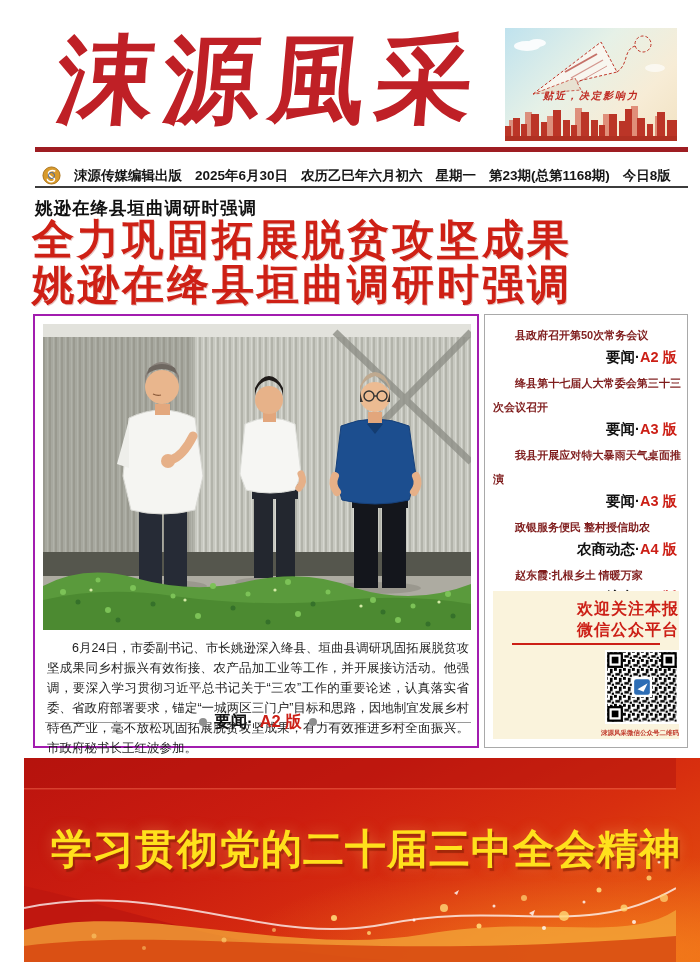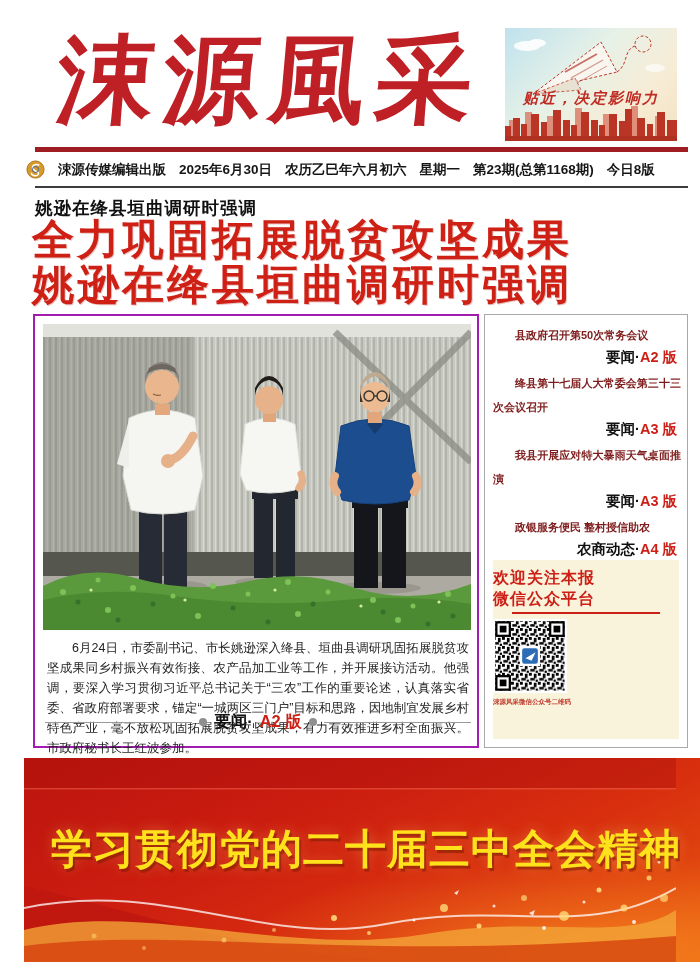--- a/index.html
+++ b/index.html
@@ -17,29 +17,29 @@
     transform:skewX(-5deg); white-space:nowrap;
   }
   .promo{
     left:505px; top:28px; width:172px; height:113px; overflow:hidden;
     background:linear-gradient(135deg,#bfe2ee 0%,#e6f1e7 40%,#f7ecd6 72%,#f2e2c2 100%);
   }
   .promo svg{ position:absolute; left:0; top:0; }
   .promo-slogan{
     position:absolute; left:0; top:61px; width:100%;
     text-align:center; font-family:"DejaVu Serif", serif;
-    font-size:15px; font-weight:bold; font-style:italic;
+    font-size:10px; font-weight:bold; font-style:italic;
     color:#bf2a22; letter-spacing:2px;
   }
 
   
   .rule-thick{ left:35px; top:147px; width:653px; height:5px; background:#9e1d22; }
   .pubinfo{
-    left:26px; top:154px; width:653px; height:31px;
-    display:flex; align-items:center; gap:13px;
+    left:42px; top:154px; width:653px; height:31px;
+    display:flex; align-items:flex-end; gap:13px;
     font-size:13.5px; font-weight:bold; color:#151515; white-space:nowrap;
   }
   .pubinfo .logo{ width:19px; height:19px; flex:0 0 auto; }
   .rule-thin{ left:35px; top:186px; width:653px; height:2px; background:#3c3c3c; }
 
   
   .kicker{ left:35px; top:196px; font-size:17.5px; font-weight:bold; color:#111; letter-spacing:1px; }
   .headline{
     left:0; top:217px; width:583px; text-align:center;
     color:#ce2015; font-weight:900; font-size:42px; line-height:45px; letter-spacing:3px;
@@ -77,22 +77,22 @@
   .news-item{ margin-bottom:3px; }
   .news-title{
     font-size:11px; font-weight:bold; color:#7f1d1d;
     line-height:24px; text-indent:2em; text-align:justify;
   }
   .news-ref{
     font-size:14.5px; font-weight:bold; color:#111;
     text-align:right; line-height:21px; padding-right:4px;
   }
   .qr-panel{
-    position:absolute; left:8px; bottom:8px; width:186px; height:179px;
-    background:#faf3dc; text-align:left; padding-top:7px;
+    position:absolute; left:8px; bottom:8px; width:186px; height:148px;
+    background:#faf3dc; text-align:right; padding-top:7px;
   }
   .qr-heading{ color:#cc1f16; font-weight:bold; font-size:16px; line-height:21px; letter-spacing:1px; }
   .qr-underline{ width:148px; height:2px; background:#cc1f16; margin:3px auto 5px; }
   .qr-caption{ font-size:6.5px; color:#c0392b; font-weight:bold; margin-top:1px; }
   .qr-url{ margin-top:4px; font-size:12px; font-weight:bold; color:#111; white-space:nowrap; }
   .qr-url .red-text{ font-size:12.5px; }
 
   
   .banner{
     left:24px; top:758px; width:684px; height:204px; overflow:hidden;

